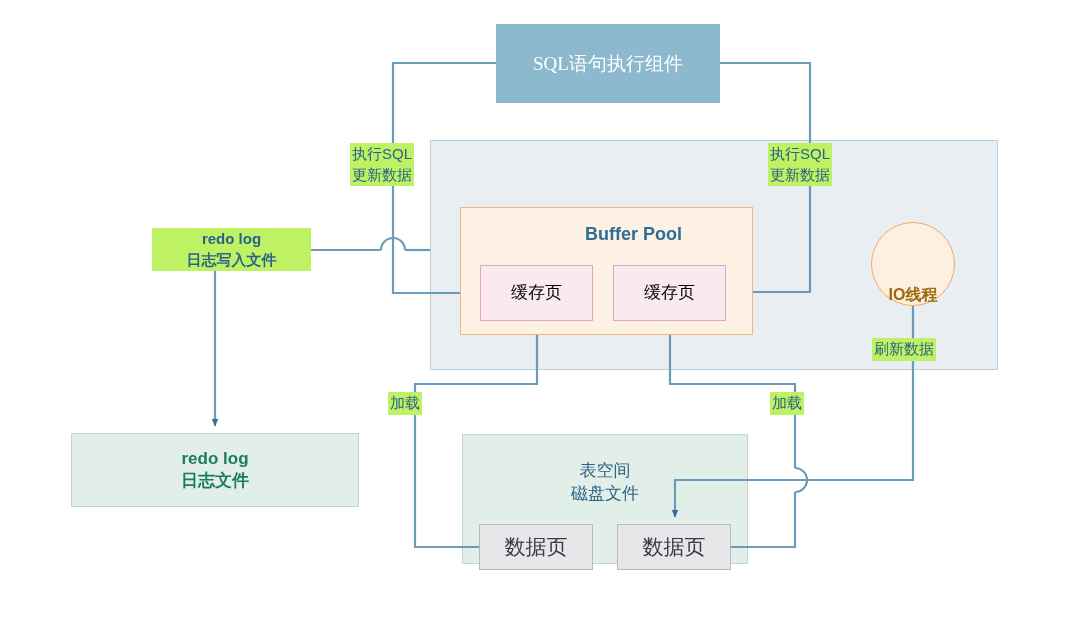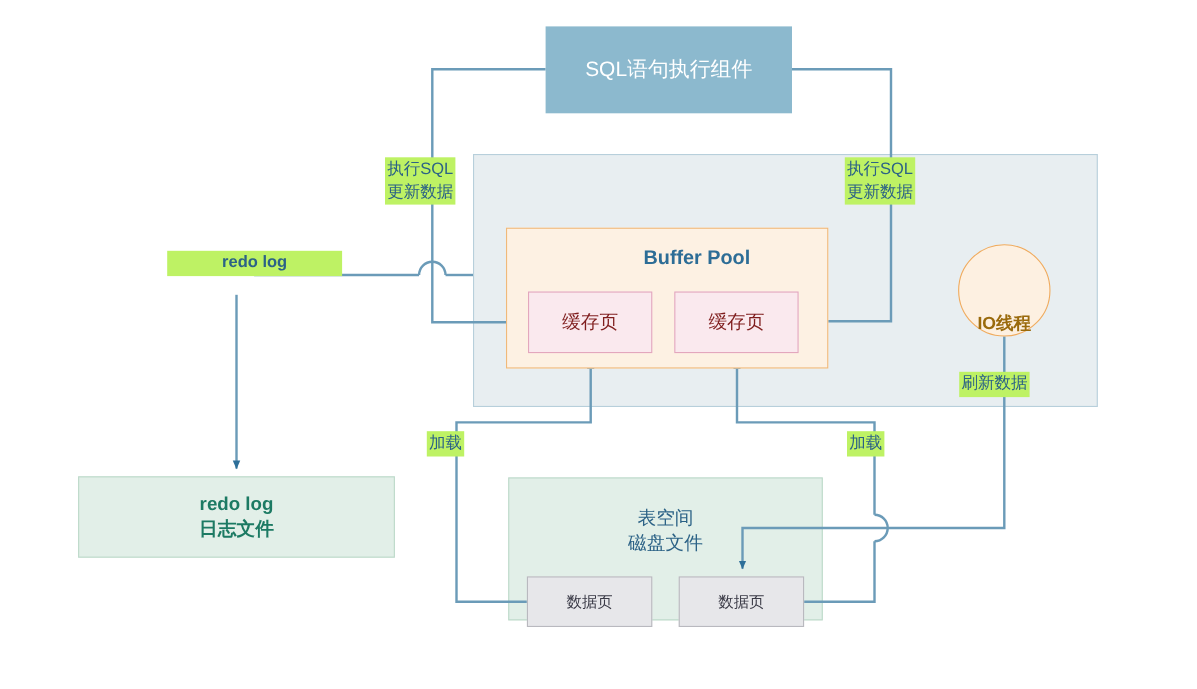--- a/index.html
+++ b/index.html
@@ -28,20 +28,21 @@
     line-height: 1.32;
   }
 
   
   #sql-box {
     left: 496px; top: 24px; width: 224px; height: 79px;
     background: #8cb9ce;
     color: #ffffff;
     font-size: 19px;
     z-index: 6;
+    font-family: Liberation Serif, serif;
   }
 
   
   #innodb-box {
     left: 430px; top: 140px; width: 568px; height: 230px;
     background: #e8eef1;
     border: 1px solid #b7cfdb;
     z-index: 1;
   }
   #innodb-title {
@@ -67,21 +68,21 @@
     color: #2d6d96;
     font-size: 18px;
     font-weight: bold;
     z-index: 5;
     margin-left: 27px;
   }
 
   .cache-page {
     background: #fae9ee;
     border: 1px solid #e3a7bd;
-    color: #7f1d1d;
+    color: #000000;
     font-size: 17px;
     z-index: 3;
     height: 56px;
     width: 113px;
     top: 265px;
   }
   #cache-page-1 { left: 480px; }
   #cache-page-2 { left: 613px; }
 
   
@@ -121,21 +122,21 @@
     text-align: center;
     color: #2c6286;
     font-size: 17px;
     z-index: 5;
     margin-top: 12px;
   }
   .data-page {
     background: #e7e7ea;
     border: 1px solid #b9b9bf;
     color: #3a3a46;
-    font-size: 14px;
+    font-size: 21px;
     z-index: 3;
     height: 46px;
     width: 114px;
     top: 524px;
   }
   #data-page-1 { left: 479px; }
   #data-page-2 { left: 617px; }
 
   
   .edge-label {
@@ -255,20 +256,21 @@
     <div>更新数据</div>
   </div>
 
   <div class="edge-label" id="label-exec-right">
     <div>执行SQL</div>
     <div>更新数据</div>
   </div>
 
   <div class="edge-label" id="label-redo">
     <div class="en">redo log</div>
+    <div>日志写入文件</div>
   </div>
 
   <div class="edge-label" id="label-flush">刷新数据</div>
   <div class="edge-label" id="label-load-left">加载</div>
   <div class="edge-label" id="label-load-right">加载</div>
 
 
 </div>
 
 </body></html>

